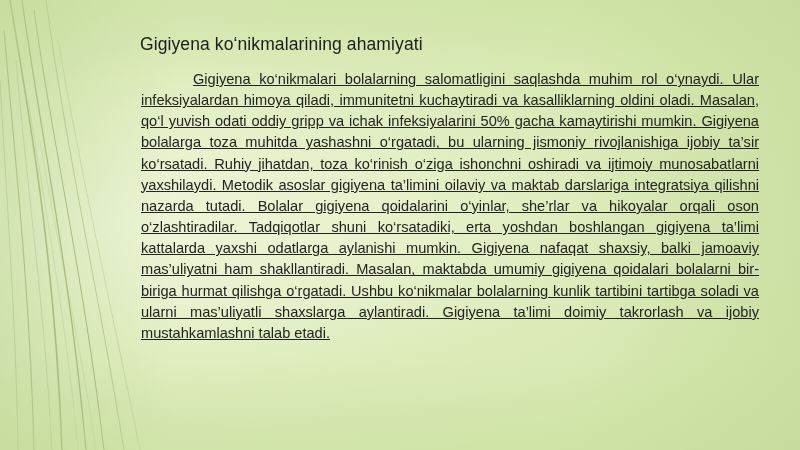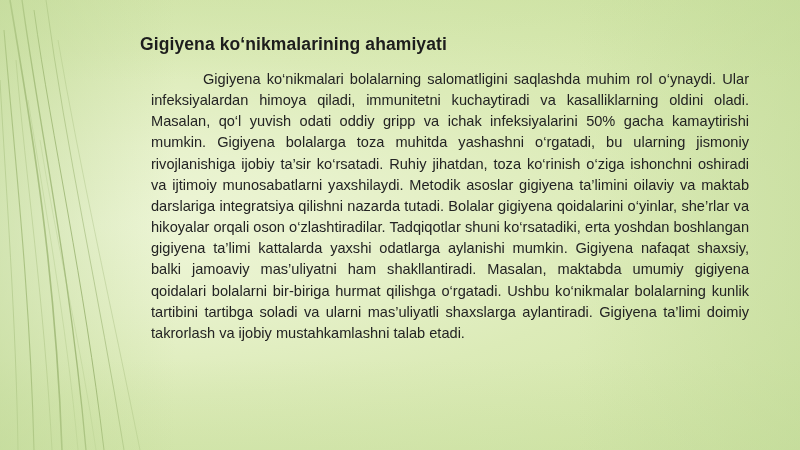--- a/index.html
+++ b/index.html
@@ -42,33 +42,34 @@
     pointer-events: none;
   }
   .content {
     position: absolute;
     left: 140px;
     top: 34px;
     width: 620px;
   }
   .title {
     font-size: 17.5px;
-    font-weight: bold;
+    font-weight: normal;
     color: #1d1d1d;
     letter-spacing: 0.1px;
     margin: 0 0 14px 0;
   }
   .body-text {
     font-size: 14.6px;
     line-height: 1.45;
     color: #232323;
     text-align: justify;
     text-justify: inter-word;
-    margin: 11px;
+    margin: 1px;
     text-indent: 52px;
+    text-decoration: underline;
   }
 </style>
 </head>
 <body>
 
 <div class="slide">
 
   <svg class="grass" viewBox="0 0 170 450" preserveAspectRatio="none">
     <g fill="none" stroke="#7d9a52" stroke-opacity="0.75">
       <path d="M10,0 C30,120 55,260 62,450" stroke-width="1.6"></path>

